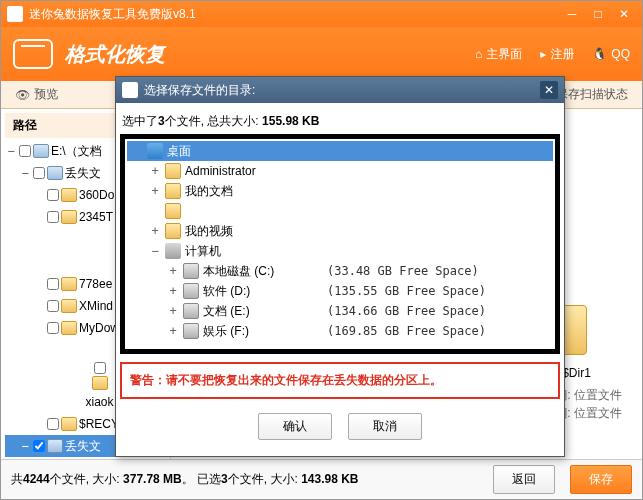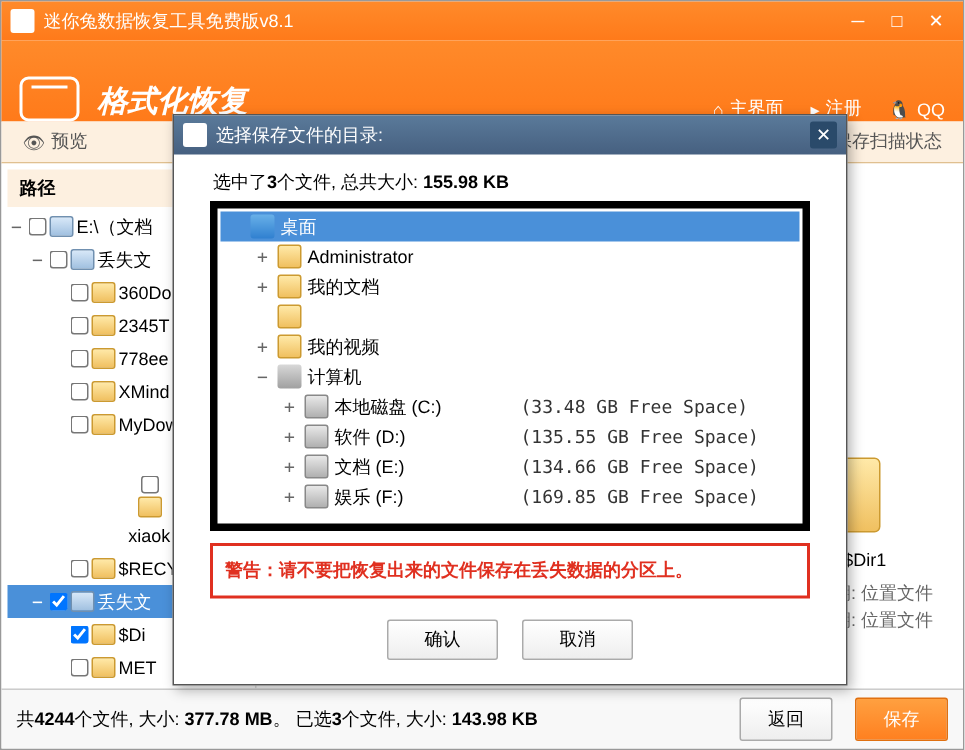--- a/index.html
+++ b/index.html
@@ -3,21 +3,21 @@
 <meta charset="utf-8">
 <style>
 *{margin:0;padding:0;box-sizing:border-box;font-family:"Microsoft YaHei",SimSun,sans-serif;font-size:12px}
 body{background:#ddd;width:643px;height:500px;overflow:hidden;position:relative}
 .window{width:643px;height:500px;background:#fff;border:1px solid #999;display:flex;flex-direction:column}
 .titlebar{background:linear-gradient(#ff8a2a,#ff7a1a);height:26px;display:flex;align-items:center;color:#fff;padding:0 6px}
 .titlebar .icon{width:16px;height:16px;background:#fff;border-radius:2px;margin-right:6px}
 .titlebar .title{flex:1;font-size:12px}
 .winbtns{display:flex;gap:2px}
 .winbtn{width:24px;height:18px;display:flex;align-items:center;justify-content:center;color:#fff;cursor:pointer}
-.header{background:linear-gradient(#ff8a2a,#ff7a1a);height:54px;display:flex;align-items:flex-end;padding:0 12px;color:#fff}
+.header{background:linear-gradient(#ff8a2a,#ff7a1a);height:54px;display:flex;align-items:center;padding:0 12px;color:#fff}
 .hdicon{width:40px;height:30px;border:2px solid #fff;border-radius:6px;margin-right:12px;position:relative}
 .hdicon:before{content:"";position:absolute;top:4px;left:6px;right:6px;height:2px;background:#fff}
 .hdtitle{font-size:20px;font-style:italic;font-weight:bold;flex:1}
 .hdlinks{display:flex;gap:18px}
 .hdlink{color:#fff;cursor:pointer;display:flex;align-items:center;gap:4px}
 .toolbar{background:#fdf0e0;height:28px;display:flex;align-items:center;padding:0 8px;gap:8px;color:#555;border-bottom:1px solid #e0c090}
 .toolbar .sp{flex:1}
 .tbtn{cursor:pointer;display:flex;align-items:center;gap:4px;padding:2px 6px}
 .content{flex:1;display:flex;background:#fff;overflow:hidden}
 .side{width:170px;border-right:1px solid #ddd;overflow:hidden;padding:4px}
@@ -39,21 +39,21 @@
 .footer{border-top:1px solid #ccc;height:40px;display:flex;align-items:center;padding:0 10px;gap:15px;background:#f8f8f8}
 .footer .st{flex:1}
 .btn{padding:5px 18px;border:1px solid #aaa;background:linear-gradient(#fff,#eee);cursor:pointer;border-radius:2px}
 .btn.pri{background:linear-gradient(#ffa040,#ff8020);color:#fff;border-color:#e07010}
 
 .dialog{position:absolute;left:115px;top:76px;width:450px;background:#fff;border:1px solid #555;box-shadow:2px 3px 8px rgba(0,0,0,0.3);z-index:10}
 .dlg-t{background:linear-gradient(#5a7a9a,#466080);color:#fff;height:26px;display:flex;align-items:center;padding:0 6px}
 .dlg-t .icon{width:16px;height:16px;background:#fff;border-radius:2px;margin-right:6px}
 .dlg-t .txt{flex:1}
 .dlg-t .cls{width:18px;height:18px;background:#2a4a6a;display:flex;align-items:center;justify-content:center;cursor:pointer;border-radius:2px}
-.dlg-b{padding:6px 24px}
+.dlg-b{padding:6px 4px}
 .dlg-info{padding:4px 2px}
 .dlg-tree{border:5px solid #000000;height:220px;overflow-y:auto;padding:2px;margin-top:0}
 .dt{display:flex;align-items:center;gap:4px;line-height:20px;white-space:nowrap}
 .dt .exp{width:12px;text-align:center;color:#666;cursor:pointer;font-family:monospace}
 .dt .ico{width:16px;height:16px}
 .dt .ico.desk{background:linear-gradient(#68b0e8,#3080d0);border-radius:2px}
 .dt .ico.user{background:linear-gradient(#ffe9a8,#f0c060);border:1px solid #cc9a30;border-radius:2px}
 .dt .ico.comp{background:linear-gradient(#d8d8d8,#a0a0a0);border-radius:2px}
 .dt .ico.disk{background:linear-gradient(#e8e8e8,#b0b0b0);border:1px solid #888;border-radius:2px}
 .dt .nm{min-width:120px}
@@ -129,21 +129,21 @@
             <input type="checkbox" class="cb" style="">
             <span class="fld"></span>
             <span>360Do</span>
           </div>
           <div class="tn" style="padding-left: 28px;">
             <span class="exp">&nbsp;</span>
             <input type="checkbox" class="cb" style="">
             <span class="fld"></span>
             <span>2345T</span>
           </div>
-          <div class="tn" style="padding-left: 28px;">
+          <div class="tn" style="padding-left: 28px; margin-top: 45px;">
             <span class="exp">&nbsp;</span>
             <input type="checkbox" class="cb" style="">
             <span class="fld"></span>
             <span>778ee</span>
           </div>
           <div class="tn" style="padding-left: 28px;">
             <span class="exp">&nbsp;</span>
             <input type="checkbox" class="cb" style="">
             <span class="fld"></span>
             <span>XMind</span>

